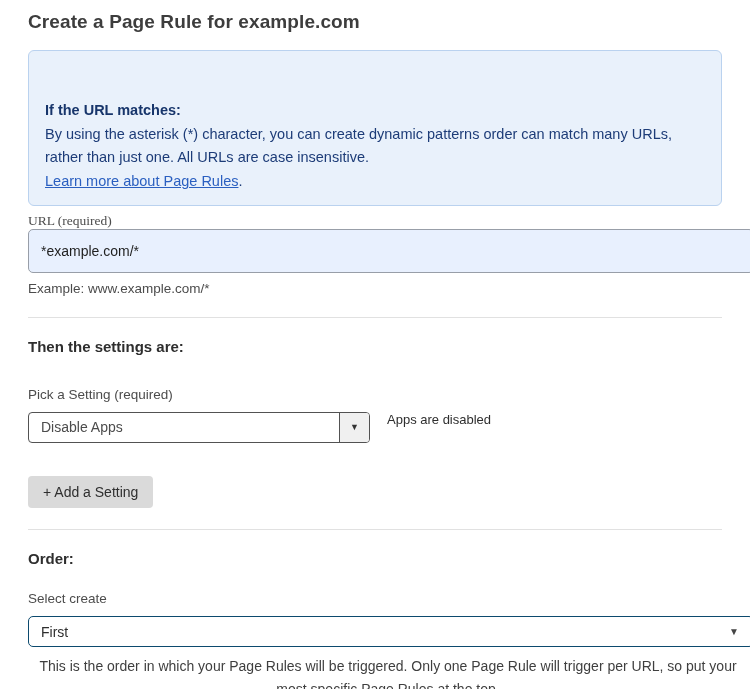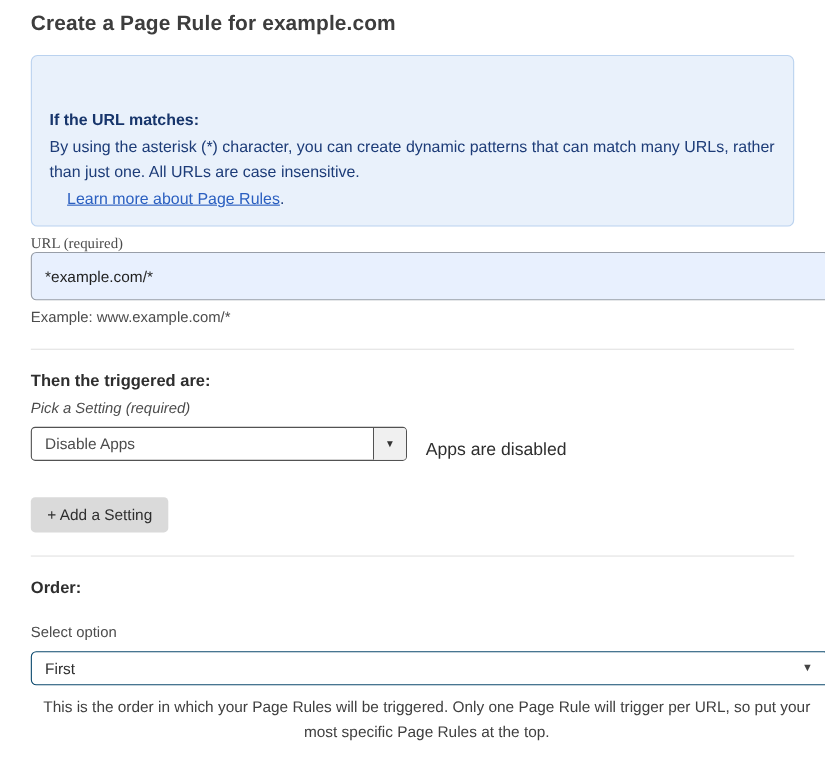--- a/index.html
+++ b/index.html
@@ -26,21 +26,21 @@
     background: #e9f1fb;
     border: 1px solid #bad2ef;
     border-radius: 6px;
     padding: 11px 16px 12px 16px;
     font-size: 14.5px;
     line-height: 23px;
     color: #1d3c78;
   }
   .info-box-heading { font-weight: 700; color: #17356b; margin-top: 37px; }
   .info-box-body { margin-top: 1px; }
-  .info-link-line { margin-top: 1px; margin-left: 16px; }
+  .info-link-line { margin-top: 1px; }
   .learn-more-link {
     color: #2a5fc0;
     text-decoration: underline;
     cursor: pointer;
   }
   .link-suffix { color: #1d3c78; }
 
   .field-label {
     font-size: 13.5px;
     color: #4c4c4c;
@@ -72,26 +72,26 @@
     border-top: 1px solid #e1e1e1;
     margin-top: 21px;
   }
 
   .section-heading {
     font-size: 15px;
     font-weight: 700;
     color: #2e2e2e;
   }
   .settings-heading { margin-top: 20px; }
-  .setting-label { margin-top: 8px; font-style: italic; }
+  .setting-label { margin-top: 32px; }
 
   .setting-row {
     margin-top: 10px;
     display: flex;
-    align-items: flex-end;
+    align-items: flex-start;
   }
   .custom-select {
     display: flex;
     align-items: stretch;
     width: 342px;
     height: 31px;
     background: #ffffff;
     border: 1px solid #525252;
     border-radius: 4px;
     cursor: pointer;
@@ -114,21 +114,21 @@
     align-items: center;
     justify-content: center;
   }
   .caret {
     font-size: 9px;
     color: #333;
     line-height: 1;
   }
   .setting-status {
     margin-left: 17px;
-    font-size: 16px;
+    font-size: 13px;
     color: #2e2e2e;
   }
 
   .gray-button {
     display: inline-block;
     background: #dadada;
     border: none;
     border-radius: 4px;
     padding: 8px 15px;
     font-family: "Liberation Sans", sans-serif;
@@ -177,49 +177,49 @@
 </style>
 </head>
 <body>
 
 <div class="container">
 
   <h1 class="page-title">Create a Page Rule for example.com</h1>
 
   <div class="info-box">
     <div class="info-box-heading">If the URL matches:</div>
-    <div class="info-box-body">By using the asterisk (*) character, you can create dynamic patterns that can match many URLs, rather than just one. All URLs are case insensitive.</div>
+    <div class="info-box-body">By using the asterisk (*) character, you can create dynamic patterns order can match many URLs, rather than just one. All URLs are case insensitive.</div>
     <div class="info-link-line"><span class="learn-more-link">Learn more about Page Rules</span><span class="link-suffix">.</span></div>
   </div>
 
   <div class="field-label url-label">URL (required)</div>
   <input class="url-input" type="text" value="*example.com/*" style="">
   <div class="helper-text">Example: www.example.com/*</div>
 
   <hr class="divider">
 
-  <div class="section-heading settings-heading">Then the triggered are:</div>
+  <div class="section-heading settings-heading">Then the settings are:</div>
   <div class="field-label setting-label">Pick a Setting (required)</div>
 
   <div class="setting-row">
     <div class="custom-select">
       <span class="select-value">Disable Apps</span>
       <span class="select-arrow-box">
         <span class="caret">▼</span>
       </span>
     </div>
     <span class="setting-status">Apps are disabled</span>
   </div>
 
   <button class="gray-button add-setting-button">+ Add a Setting</button>
 
   <hr class="divider">
 
   <div class="section-heading order-heading">Order:</div>
-  <div class="field-label order-select-label">Select option</div>
+  <div class="field-label order-select-label">Select create</div>
 
   <div class="wide-select">
     <span class="select-value">First</span>
     <span class="caret">▼</span>
   </div>
 
   <div class="order-helper">This is the order in which your Page Rules will be triggered. Only one Page Rule will trigger per URL, so put your most specific Page Rules at the top.</div>
 
   <hr class="divider footer-divider">
 

